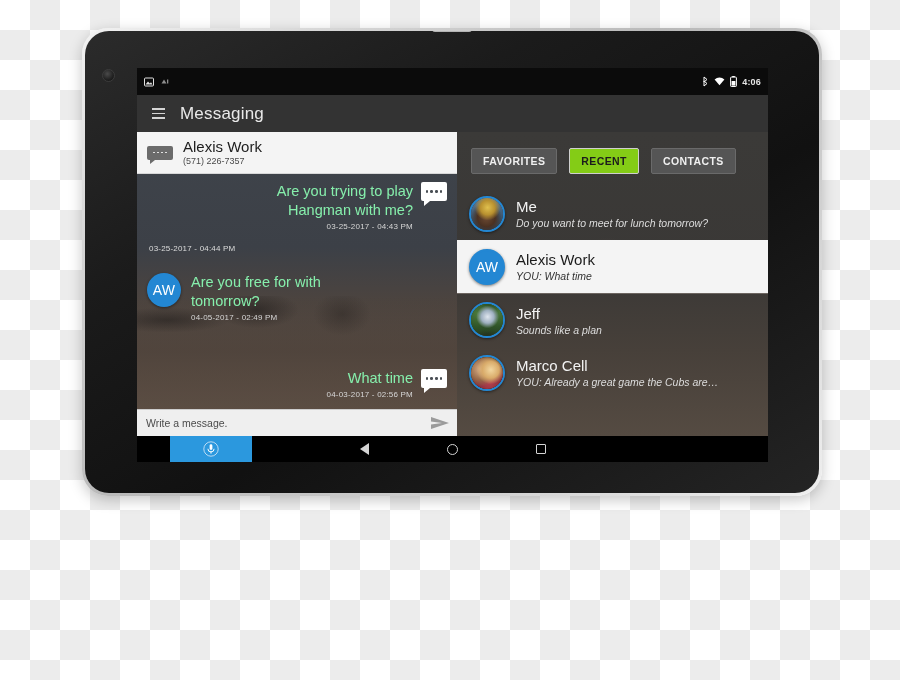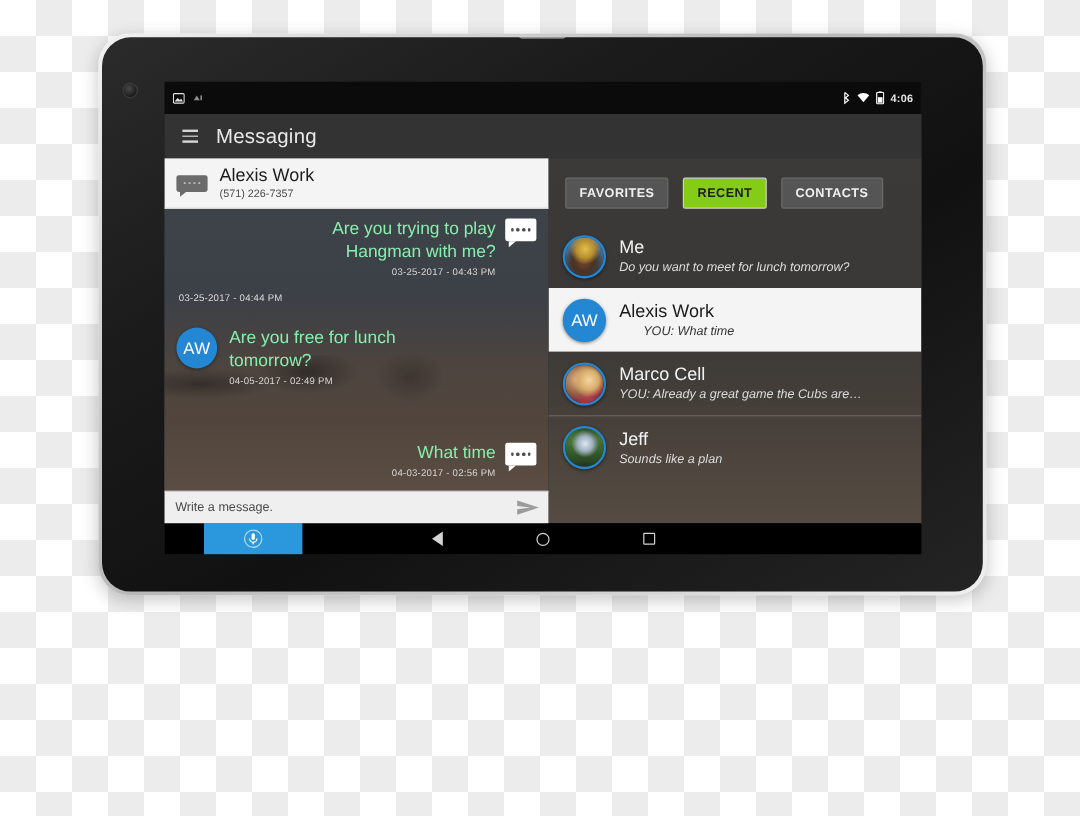--- a/index.html
+++ b/index.html
@@ -286,21 +286,21 @@
     display: flex; align-items: center; justify-content: center;
     font-size: 14px;
   }
   .c-text { display: flex; flex-direction: column; min-width: 0; }
   .c-name { font-size: 15px; line-height: 19px; color: #f2f2f2; }
   .c-prev {
     font-size: 10.5px; font-style: italic; line-height: 14px; color: #dcdcdc;
     white-space: nowrap; overflow: hidden; text-overflow: ellipsis; max-width: 250px;
   }
   .contact-row.selected .c-name { color: #1b1b1b; }
-  .contact-row.selected .c-prev { color: #333333; margin-left: 20px; }
+  .contact-row.selected .c-prev { color: #333333; }
 
   
   .ph-me {
     position: absolute; inset: 0;
     background:
       radial-gradient(circle at 52% 30%, #e0c04e 0%, #b8902f 26%, rgba(184,144,47,0) 46%),
       radial-gradient(circle at 48% 62%, #6d4a32 0%, #4a3122 34%, rgba(74,49,34,0) 60%),
       linear-gradient(to bottom, #6c7f93 0%, #47637e 40%, #2b3d4e 100%);
   }
   .ph-marco {
@@ -471,21 +471,21 @@
                   <i></i>
                   <i></i>
               </div>
             </div>
 
             <div class="standalone-time">03-25-2017 - 04:44 PM</div>
 
             <div class="msg in">
               <div class="avatar-initials">AW</div>
               <div>
-                <div class="bubble-text">Are you free for lunch tomorrow?</div>
+                <div class="bubble-text">Are you free for with tomorrow?</div>
                 <div class="msg-time">04-05-2017 - 02:49 PM</div>
               </div>
             </div>
 
             <div class="spacer-grow"></div>
 
             <div class="msg out" style="margin-bottom:6px;">
               <div>
                 <div class="bubble-text">What time</div>
                 <div class="msg-time">04-03-2017 - 02:56 PM</div>
@@ -529,37 +529,37 @@
             </div>
 
             <div class="contact-row selected">
               <div class="c-avatar initials">AW</div>
               <div class="c-text">
                 <div class="c-name">Alexis Work</div>
                 <div class="c-prev">YOU: What time</div>
               </div>
             </div>
 
+            <div class="contact-row divider">
+              <div class="c-avatar">
+                <div class="ph-jeff"></div>
+              </div>
+              <div class="c-text">
+                <div class="c-name">Jeff</div>
+                <div class="c-prev">Sounds like a plan</div>
+              </div>
+            </div>
+
             <div class="contact-row">
               <div class="c-avatar">
                 <div class="ph-marco"></div>
               </div>
               <div class="c-text">
                 <div class="c-name">Marco Cell</div>
                 <div class="c-prev">YOU: Already a great game the Cubs are…</div>
-              </div>
-            </div>
-
-            <div class="contact-row divider">
-              <div class="c-avatar">
-                <div class="ph-jeff"></div>
-              </div>
-              <div class="c-text">
-                <div class="c-name">Jeff</div>
-                <div class="c-prev">Sounds like a plan</div>
               </div>
             </div>
 
           </div>
         </div>
       </div>
 
       <div id="nav-bar">
         <div id="mic-button">
           <svg width="16" height="16" viewBox="0 0 16 16">

